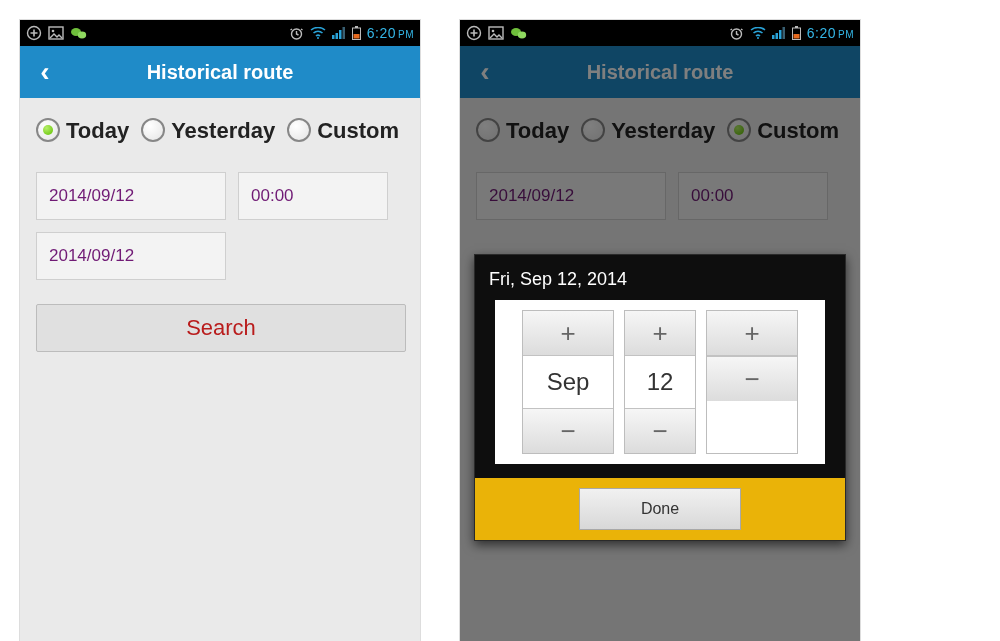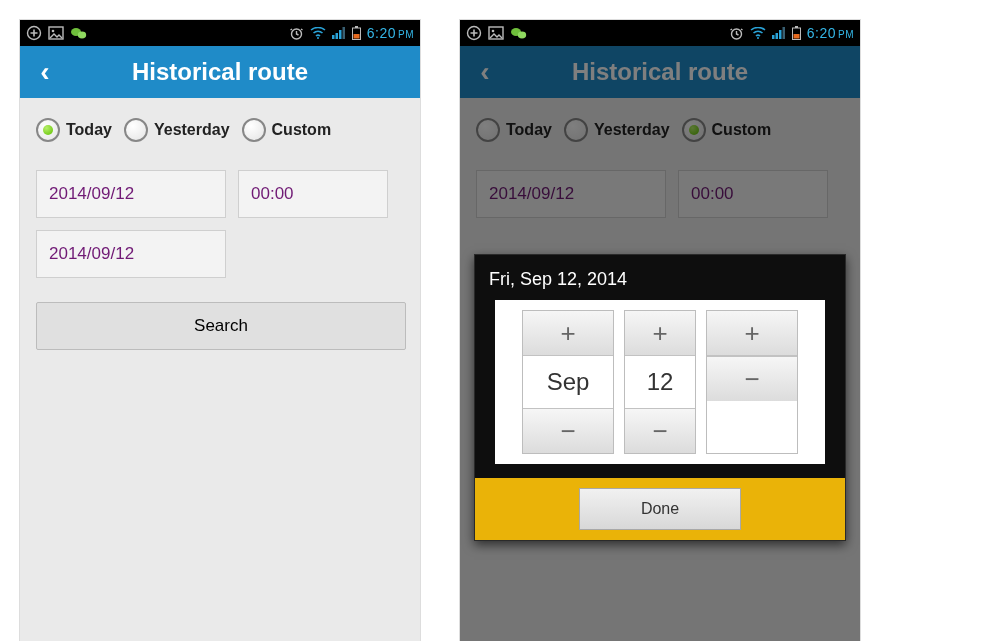--- a/index.html
+++ b/index.html
@@ -55,39 +55,38 @@
   .appbar .back {
     width: 50px;
     text-align: center;
     font-size: 28px;
     font-weight: bold;
     cursor: pointer;
   }
   .appbar .title {
     flex: 1;
     text-align: center;
-    font-size: 24px;
+    font-size: 20px;
     font-weight: bold;
     margin-left: -50px; 
   }
   
   .content {
     padding: 20px 16px;
   }
   .radios {
     display: flex;
     gap: 12px;
     align-items: center;
     margin-bottom: 28px;
   }
   .radio {
     display: flex;
-    align-items: center;
     gap: 6px;
-    font-size: 16px;
+    font-size: 22px;
     font-weight: bold;
     color: #222;
     cursor: pointer;
   }
   .radio .dot {
     width: 20px; height: 20px;
     border: 2px solid #878787;
     border-radius: 50%;
     display:flex; align-items:center; justify-content:center;
     background: radial-gradient(circle at 35% 30%, #fff, #e4e4e4);
@@ -112,22 +111,22 @@
     color: #701a75;
     font-size: 17px;
     cursor: pointer;
   }
   .searchbtn {
     height: 46px;
     background: #e0e0e0;
     border: 1px solid #bcbcbc;
     border-radius: 2px;
     display:flex; align-items:center; justify-content:center;
-    color:#000000;
-    font-size: 17px;
+    color:#b91c1c;
+    font-size: 22px;
     width: 100%;
     cursor:pointer;
   }
 
   
   .dim {
     position:absolute; inset:0;
     background: rgba(0,0,0,0.5);
   }
   .dim-top { 

